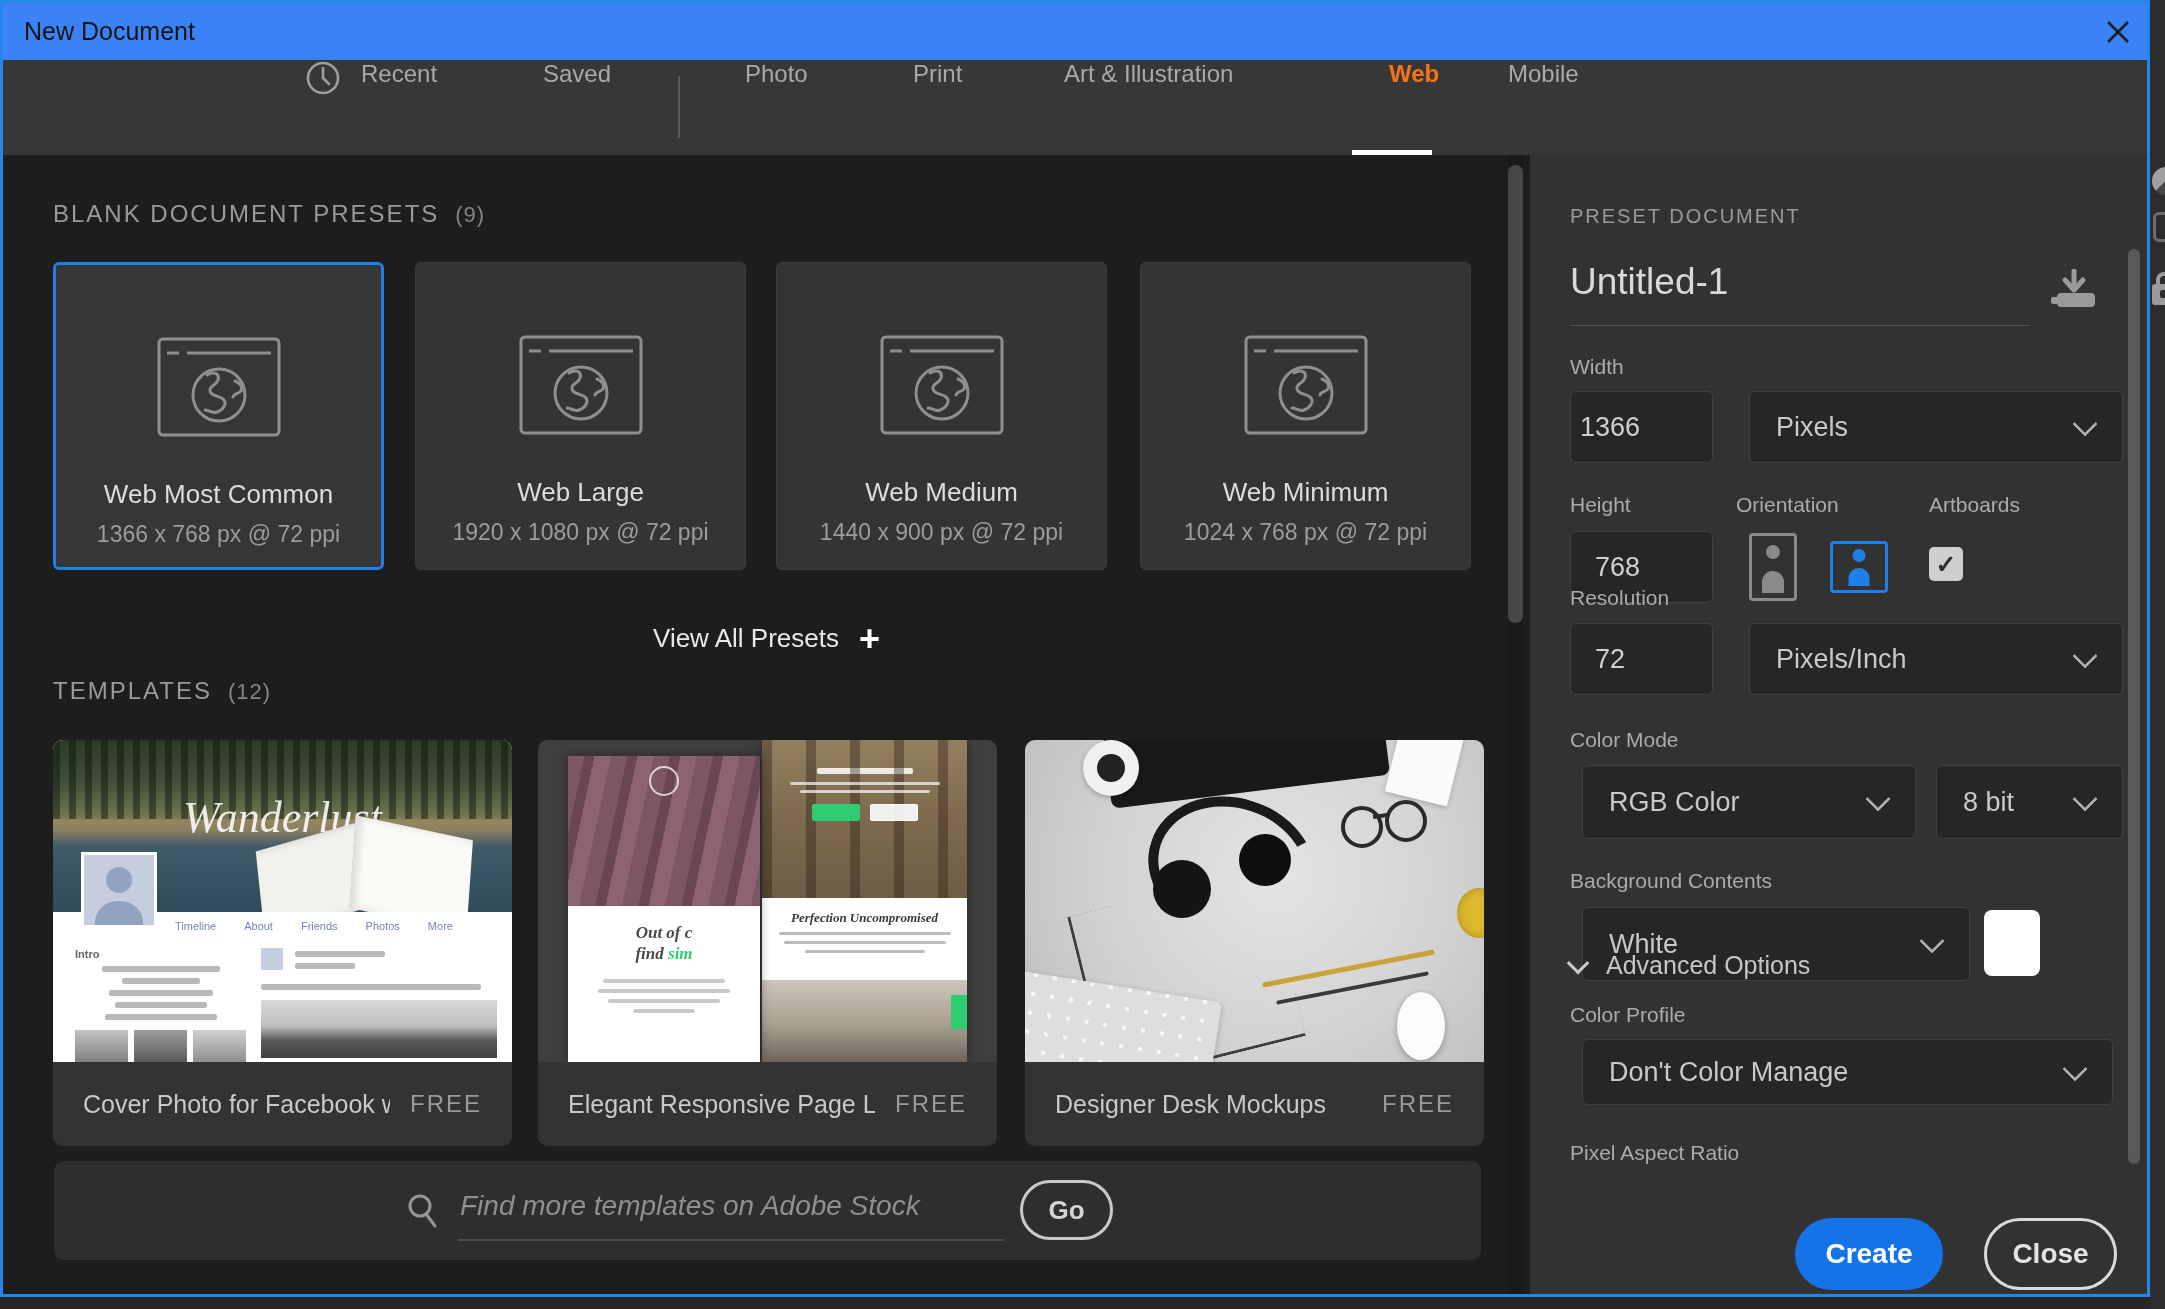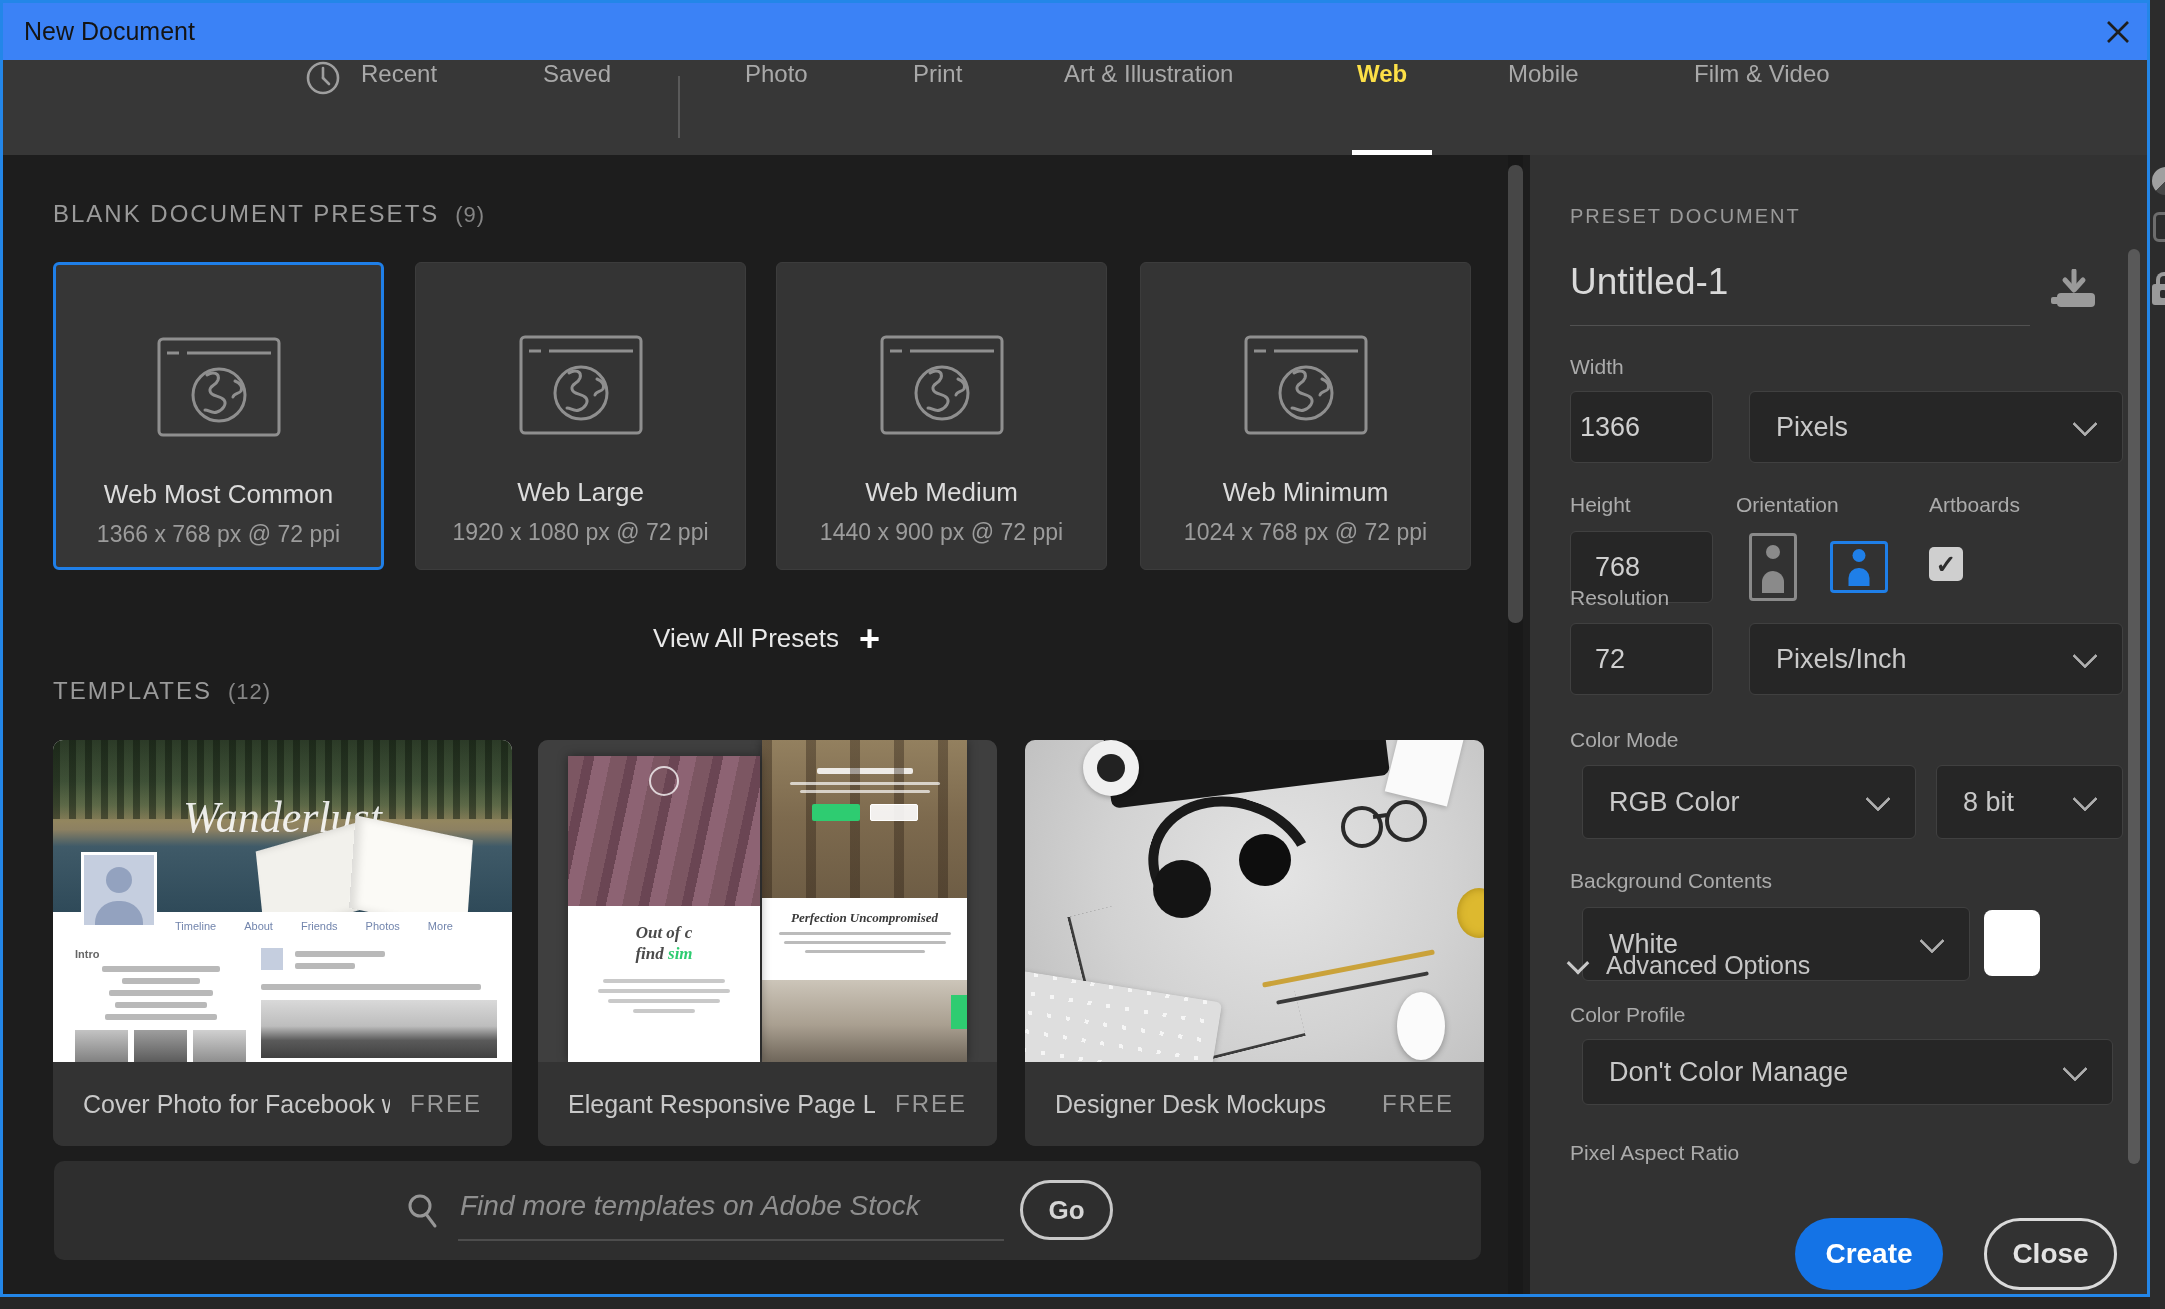--- a/index.html
+++ b/index.html
@@ -10,21 +10,21 @@
   
   .dialog{position:absolute;left:0;top:0;width:2150px;height:1297px;border:3px solid #2386e8;
           background:#1d1d1d;box-sizing:border-box;overflow:hidden;}
   .titlebar{position:absolute;left:0;top:0;width:100%;height:57px;background:#3b82f6;}
   .win-title{position:absolute;left:21px;top:14px;font-size:25px;color:#141414;}
   .close-btn{position:absolute;left:2094px;top:8px;width:42px;height:42px;display:flex;align-items:center;justify-content:center;cursor:pointer;}
 
   
   .tabbar{position:absolute;left:0;top:57px;width:100%;height:95px;background:#373737;}
   .tab{position:absolute;top:57px;height:95px;display:flex;align-items:flex-start;font-size:24px;color:#a9a9a9;cursor:pointer;}
-  .tab.active{color:#fde047;font-weight:bold;}
+  .tab.active{color:#f97316;font-weight:bold;margin-left:32px;}
   .tab-underline{position:absolute;left:1349px;top:147px;width:80px;height:5px;background:#ffffff;}
   .tab-sep{position:absolute;left:675px;top:73px;width:2px;height:62px;background:#5a5a5a;}
   .clock{margin-right:20px;display:block;}
 
   
   .main-bg{position:absolute;left:0;top:152px;width:1527px;height:1142px;background:#1d1d1d;}
   .section-h{font-size:24px;letter-spacing:2px;color:#9a9a9a;}
   .section-h .cnt{font-size:22px;letter-spacing:1px;color:#858585;margin-left:16px;}
 
   
@@ -210,23 +210,20 @@
         <span>Print</span>
       </div>
     <div class="tab" style="left:1061px;">
         <span>Art &amp; Illustration</span>
       </div>
     <div class="tab active" style="left:1354px;">
         <span>Web</span>
       </div>
     <div class="tab" style="left:1505px;">
         <span>Mobile</span>
-      </div>
-    <div class="tab" style="left:1691px;">
-        <span>Film &amp; Video</span>
       </div>
     <div class="tab-underline"></div>
 
     <div class="main-bg"></div>
 
     <div class="abs section-h" style="left:50px;top:197px;">
       <span>BLANK DOCUMENT PRESETS</span><span class="cnt">(9)</span>
     </div>
 
     <div class="preset-card selected" style="left:50px;">

